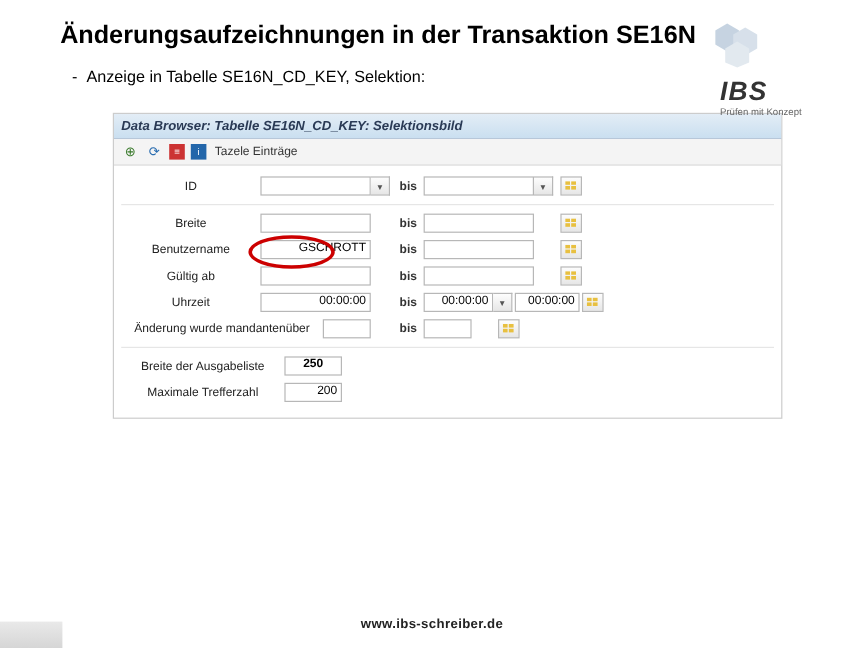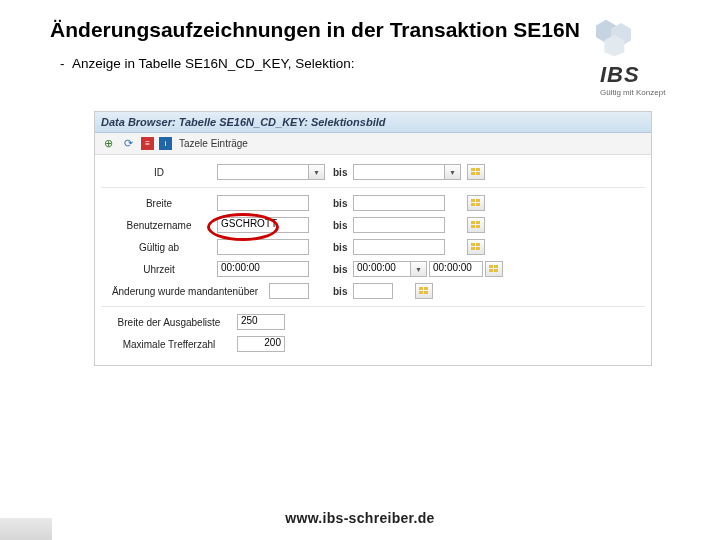--- a/index.html
+++ b/index.html
@@ -25,21 +25,21 @@
   .logo .ibs-text { font: italic bold 22px Arial; color: #333; letter-spacing: 1px; }
   .logo .ibs-sub { font: 8px Arial; color: #666; }
   .logo .hex { width: 40px; height: 40px; }
   .bullet-line {
     font-size: 13.5px;
     padding: 4px 0 0 60px;
     color: #000;
   }
   .bullet-line .dash { display:inline-block; width:12px; }
   .screenshot {
-    margin: 40px 0 0 94px;
+    margin: 23px 0 0 94px;
     width: 558px;
     border: 1px solid #ccc;
     background: #fff;
     font-size: 10px;
     color: #222;
   }
   .sap-titlebar {
     background: linear-gradient(#e3edf6, #cadff0);
     padding: 4px 6px;
     font: italic bold 11px Arial;
@@ -64,20 +64,21 @@
     height: 22px;
   }
   .fld-label { width: 118px; font-size: 10px; color: #222; padding-left: 2px; text-align: center;}
   .fld-input {
     width: 92px; height: 16px;
     border: 1px solid #b7b7b7;
     background: #fff;
     font-size: 10px;
     padding: 0 3px;
     color: #000;
+    text-align: right;
   }
   .fld-dd {
     width: 16px; height: 16px;
     border: 1px solid #b7b7b7; border-left: none;
     background: linear-gradient(#fdfdfd,#e6e6e6);
     display:inline-flex; align-items:center; justify-content:center;
     font-size: 8px; color:#555;
   }
   .bis { width: 28px; text-align: left; font-size: 10px; color: #333; padding: 0 4px 0 8px; font-weight: bold;}
   .more-btn {
@@ -89,21 +90,21 @@
     position: absolute;
     border: 3px solid #c00;
     border-radius: 50%;
     width: 72px; height: 28px;
     pointer-events: none;
   }
   .footer-url {
     position: absolute;
     bottom: 14px; left: 0; right: 0;
     text-align: center;
-    font-size: 14px; font-weight: bold;
+    font-size: 11px; font-weight: bold;
     letter-spacing: 0.3px;
     color: #222;
   }
   .left-decoration {
     position:absolute; left:0; bottom:0;
     width: 52px; height: 22px;
     background: linear-gradient(#e9e9e9,#d6d6d6);
   }
   .sep { border-top: 1px solid #e6e6e6; margin: 4px 2px; }
 </style>
@@ -113,21 +114,21 @@
 <div class="logo">
   <svg class="hex" width="48" height="44" viewBox="0 0 48 44">
     <g fill="#b8c9da" opacity="0.8">
       <polygon points="12,0 24,7 24,21 12,28 0,21 0,7"></polygon>
       <polygon points="30,4 42,11 42,25 30,32 18,25 18,11" fill="#cdd9e5"></polygon>
       <polygon points="22,18 34,25 34,39 22,44 10,39 10,25" fill="#dbe4ec"></polygon>
     </g>
   </svg>
   <div style="position:relative; z-index:2; padding-left:4px;">
     <div class="ibs-text">IBS</div>
-    <div class="ibs-sub">Gültig mit Konzept</div>
+    <div class="ibs-sub">Prüfen mit Konzept</div>
   </div>
 </div>
 
 <h1 class="slide-title">Änderungsaufzeichnungen in der Transaktion SE16N</h1>
 
 <div class="bullet-line">
   <span class="dash">-</span><span>Anzeige in Tabelle SE16N_CD_KEY, Selektion:</span>
 </div>
 
 <div class="screenshot" style="position:relative;">
@@ -244,21 +245,21 @@
             <rect x="0" y="4" width="4" height="3" fill="#e8c040"></rect>
             <rect x="5" y="4" width="4" height="3" fill="#e8c040"></rect>
           </svg>
         </div>
     </div>
 
     <div class="sep"></div>
 
     <div class="sel-row">
       <div class="fld-label" style="width:138px">Breite der Ausgabeliste</div>
-      <div class="fld-input" style="width:48px;text-align:left;">250</div>
+      <div class="fld-input" style="width:48px;text-align:center;font-weight:bold;">250</div>
     </div>
 
     <div class="sel-row">
       <div class="fld-label" style="width:138px">Maximale Trefferzahl</div>
       <div class="fld-input" style="width:48px;text-align:right;">200</div>
     </div>
   </div>
 
   <div class="hl-circle" style="top:101px; left:112px;"></div>
 </div>

